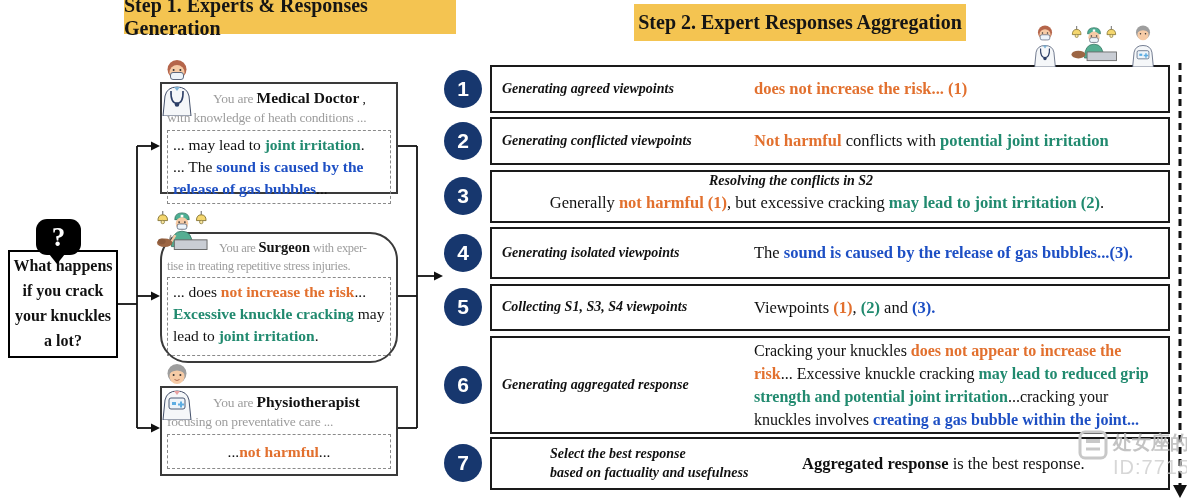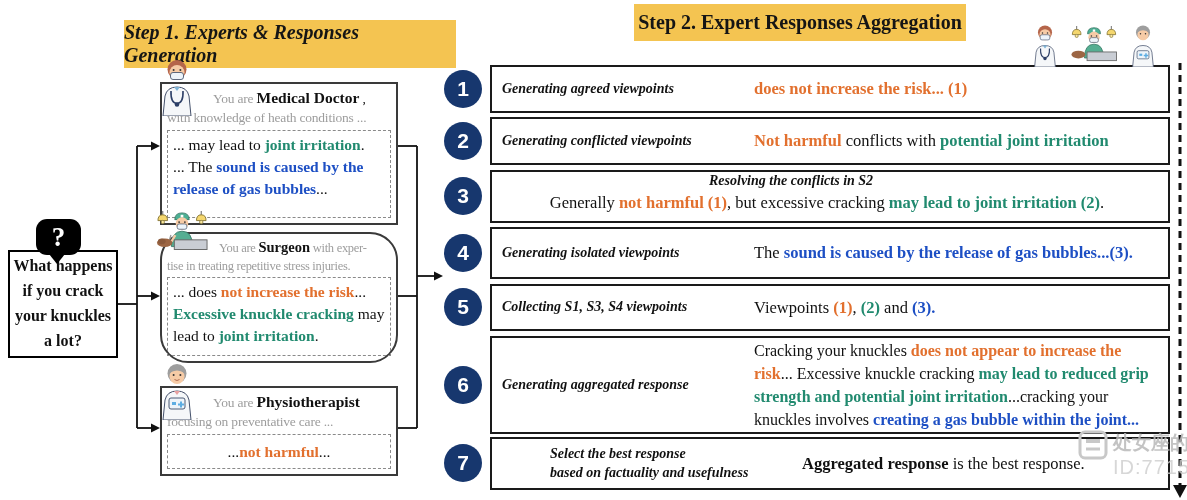--- a/index.html
+++ b/index.html
@@ -2,35 +2,35 @@
 <html style="--yellow: #F4C451; --navy: #17376E; --orange: #E2702E; --teal: #218A6F; --blue: #1D4FC4; --gray-text: #9D9D9D;"><head>
 <meta charset="utf-8">
 <style>
   html,body{margin:0;padding:0;background:#fff;}
   .canvas{position:relative;width:1187px;height:500px;background:#fff;overflow:hidden;
           font-family:"Liberation Serif",serif;color:#111;}
   svg.overlay{position:absolute;left:0;top:0;width:1187px;height:500px;pointer-events:none;}
 
   .banner{position:absolute;background:var(--yellow,#F4C451);font-weight:bold;font-size:20px;
           display:flex;align-items:center;justify-content:center;color:#151515;}
-  #banner1{left:124px;top:20px;width:332px;height:48px;font-style:italic;}
+  #banner1{left:124px;top:0;width:332px;height:34px;}
   #banner2{left:634px;top:4px;width:332px;height:37px;}
 
   .qbubble{position:absolute;left:36px;top:219px;width:45px;height:36px;background:#000;
            border-radius:11px;color:#fff;display:flex;align-items:center;justify-content:center;
            font-weight:bold;font-size:27px;z-index:3;}
   .qbubble:after{content:"";position:absolute;left:13px;bottom:-9px;width:0;height:0;
            border-left:8px solid transparent;border-right:8px solid transparent;border-top:10px solid #000;}
   .qbox{position:absolute;left:8px;top:250px;width:110px;height:108px;border:2px solid #000;
         background:#fff;display:flex;align-items:center;justify-content:center;text-align:center;
         font-weight:bold;font-size:16px;line-height:1.55;padding:2px;box-sizing:border-box;z-index:2;}
 
   .expert-box{position:absolute;left:160px;width:238px;border:2px solid #3a3a3a;background:#fff;
               padding:4px 5px 5px;box-sizing:border-box;display:flex;flex-direction:column;z-index:2;}
-  #expert1{top:82px;height:143px;}
+  #expert1{top:82px;height:112px;}
   #expert2{top:232px;height:131px;border-radius:28px;}
   #expert3{top:386px;height:90px;}
   .expert-header{font-size:13.5px;letter-spacing:-0.2px;text-indent:46px;white-space:pre-line;line-height:1.35;}
   .expert-header .seg.b{font-size:15.5px;letter-spacing:0;}
   #expert2 .expert-header{font-size:12.5px;letter-spacing:-0.3px;text-indent:52px;}
   #expert2 .expert-header .seg.b{font-size:14.5px;}
   .expert-response{flex:1;border:1.5px dashed #8a8a8a;margin-top:3px;padding:3px 5px;
                    font-size:15.5px;line-height:1.42;white-space:pre-line;}
   #expert3 .expert-response{text-align:center;display:flex;align-items:center;justify-content:center;}
 

